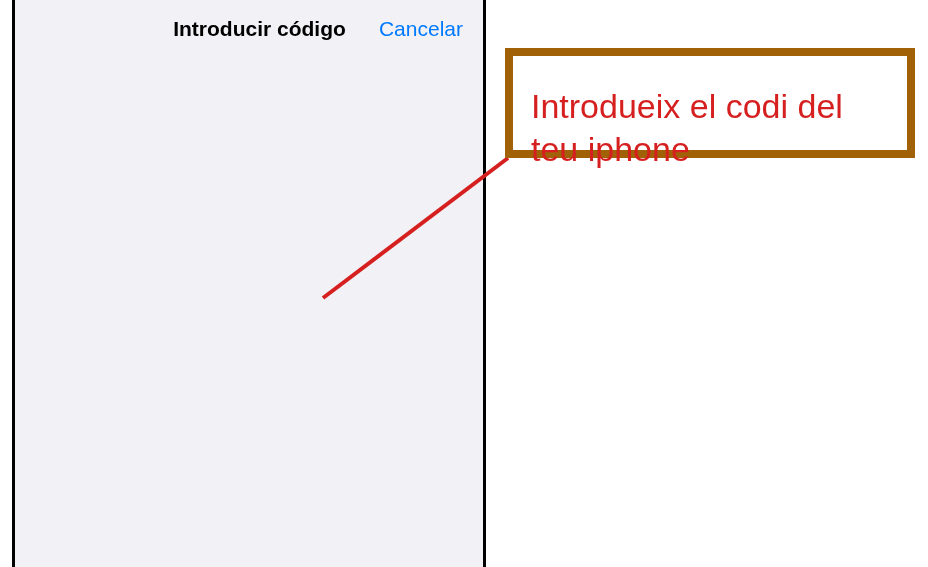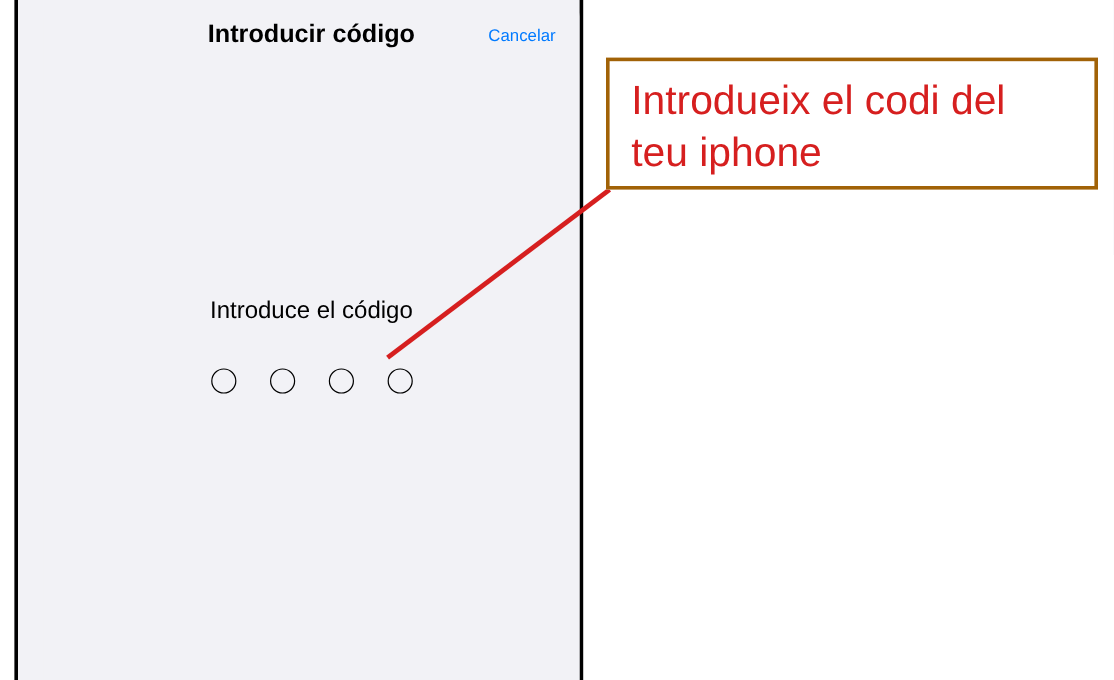--- a/index.html
+++ b/index.html
@@ -40,21 +40,21 @@
   .sheet-title {
     font-size: 21px;
     font-weight: 600;
     color: #000;
   }
   .cancel-btn {
     position: absolute;
     right: 20px;
     top: 50%;
     transform: translateY(-50%);
-    font-size: 14px;
+    font-size: 21px;
     color: #007aff;
     background: none;
     border: none;
     cursor: pointer;
     font-family: inherit;
   }
   .passcode-area {
     margin-top: 190px;
     text-align: center;
   }
@@ -75,51 +75,42 @@
     border: 1.8px solid #000;
     border-radius: 50%;
     background: transparent;
   }
   .callout {
     position: absolute;
     left: 505px;
     top: 48px;
     width: 410px;
     height: 110px;
-    border: 3px solid #a16207;
+    border: 8px solid #a16207;
     background: #ffffff;
-    padding: 12px 18px;
+    padding: 29px 18px;
     font-size: 34px;
     line-height: 1.25;
     color: #d61f1f;
     font-weight: 400;
   }
   .callout-line {
     position: absolute;
     pointer-events: none;
   }
 </style>
 </head>
 <body>
 
 <div class="phone-frame">
   <div class="sheet">
     <div class="sheet-header">
       <div class="sheet-title">Introducir código</div>
       <button class="cancel-btn">Cancelar</button>
     </div>
-    <div class="passcode-area">
-      <span class="prompt">Introduce el código</span>
-      <div class="dots">
-        <div class="dot"></div>
-        <div class="dot"></div>
-        <div class="dot"></div>
-        <div class="dot"></div>
-      </div>
-    </div>
   </div>
 </div>
 
 <svg class="callout-line" width="928" height="567" style="left:0;top:0;">
   <line x1="508" y1="158" x2="323" y2="298" stroke="#d61f1f" stroke-width="4"></line>
 </svg>
 
 <div class="callout">
   <span>Introdueix el codi del teu iphone</span>
 </div>

